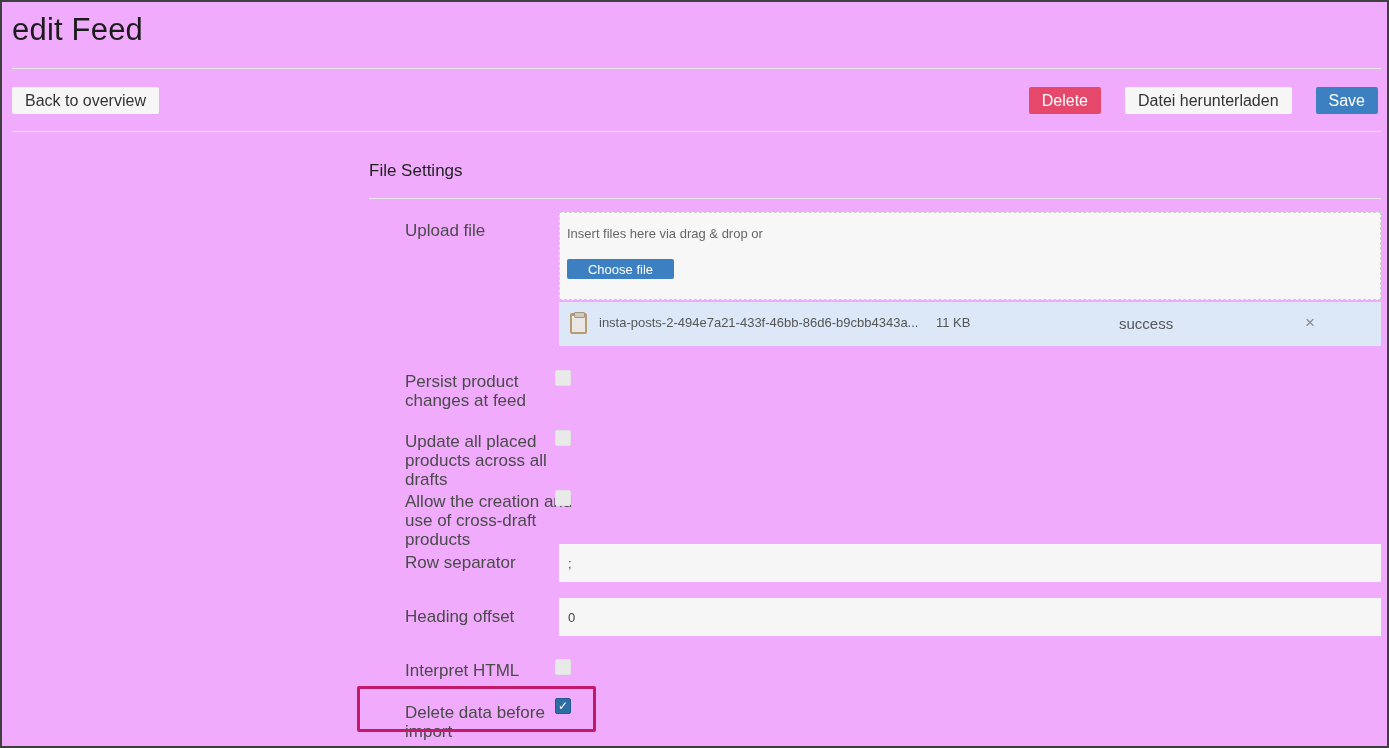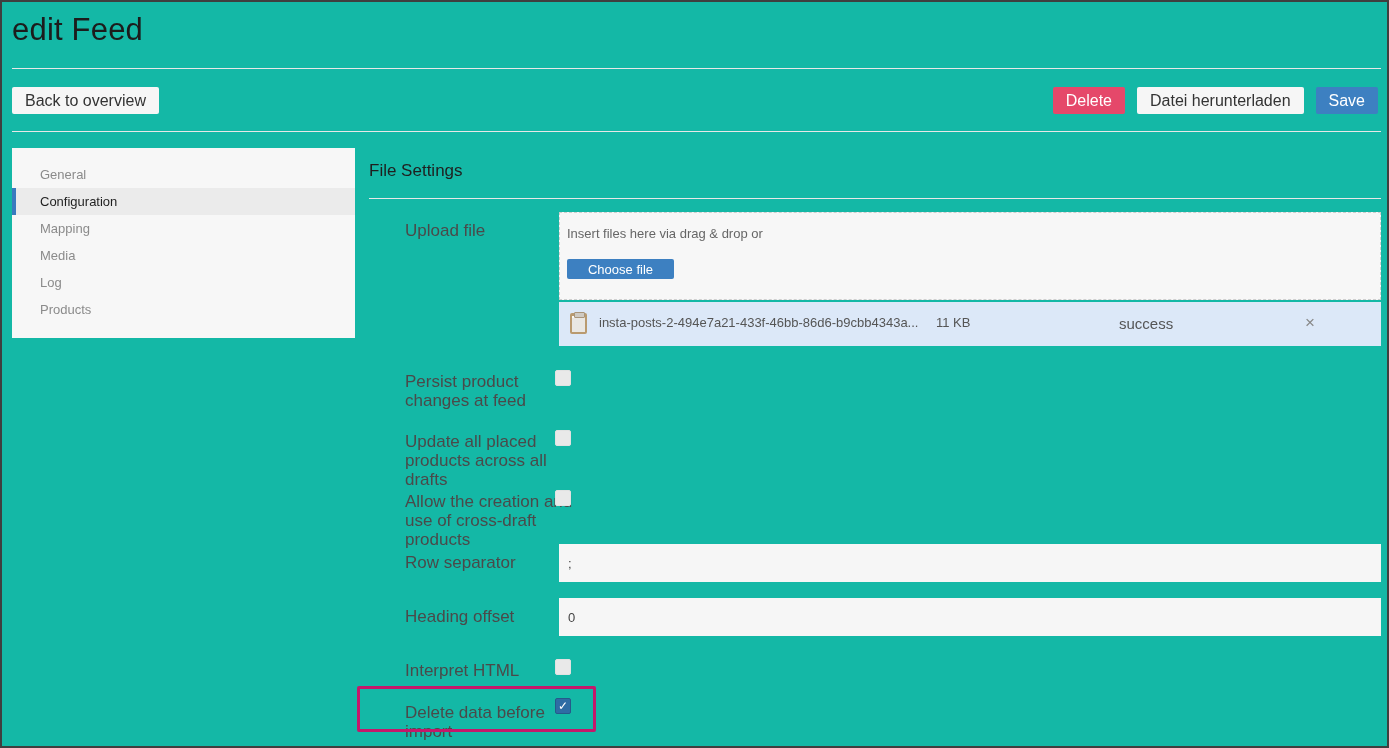--- a/index.html
+++ b/index.html
@@ -1,38 +1,38 @@
 <!DOCTYPE html>
 <html><head>
 <meta charset="utf-8">
 <style>
   * { margin:0; padding:0; box-sizing:border-box; }
   html,body { width:1389px; height:748px; background:#fff; }
   body { font-family:"Liberation Sans", sans-serif; }
   .page {
-    position:relative; width:1389px; height:748px; background:#14b8a6;
+    position:relative; width:1389px; height:748px; background:#f0abfc;
     border:2px solid #3f3f3f; overflow:hidden;padding-left:12px;
   }
   .page-title {
     position:absolute; left:10px; top:10px;
     font-size:31px; font-weight:400; color:#1c1c1c; letter-spacing:0.2px;
   }
   .divider { position:absolute; left:10px; width:1369px; height:1px; background:#e8e8e8; }
   .d1 { top:66px; } .d2 { top:129px; }
 
   .btn {
     display:inline-block; border:none; height:27px; line-height:27px;
     padding:0 13px; font-size:16px; border-radius:2px; cursor:pointer;
     font-family:"Liberation Sans", sans-serif;
   }
   .btn-light  { background:#f6f6f6; color:#333; }
   .btn-danger { background:#e5486a; color:#fff; }
   .btn-primary{ background:#3d80c1; color:#fff; }
   .back-btn { position:absolute; left:10px; top:85px; }
-  .toolbar-right { position:absolute; right:9px; top:85px; display:flex; gap:12px; }
+  .toolbar-right { position:absolute; right:9px; top:85px; display:flex; gap:24px; }
 
   .sidebar {
     position:absolute; left:10px; top:146px; width:343px; height:190px;
     background:#f7f7f7; padding:13px 0;
   }
   .nav-item {
     height:27px; line-height:27px; padding-left:28px;
     font-size:13px; color:#8b8b8b; cursor:pointer;
   }
   .nav-item.active {
@@ -112,28 +112,20 @@
 
   <button class="btn btn-light back-btn">Back to overview</button>
   <div class="toolbar-right">
     <button class="btn btn-danger">Delete</button>
     <button class="btn btn-light">Datei herunterladen</button>
     <button class="btn btn-primary">Save</button>
   </div>
 
   <div class="divider d2"></div>
 
-  <nav class="sidebar">
-    <div class="nav-item">General</div>
-    <div class="nav-item active">Configuration</div>
-    <div class="nav-item">Mapping</div>
-    <div class="nav-item">Media</div>
-    <div class="nav-item">Log</div>
-    <div class="nav-item">Products</div>
-  </nav>
 
   <h2 class="section-title">File Settings</h2>
   <div class="section-divider"></div>
 
   <div class="form-label" style="top:219px">Upload file</div>
   <div class="dropzone">
     <div class="dropzone-text">Insert files here via drag &amp; drop or</div>
     <button class="choose-btn">Choose file</button>
   </div>
 

